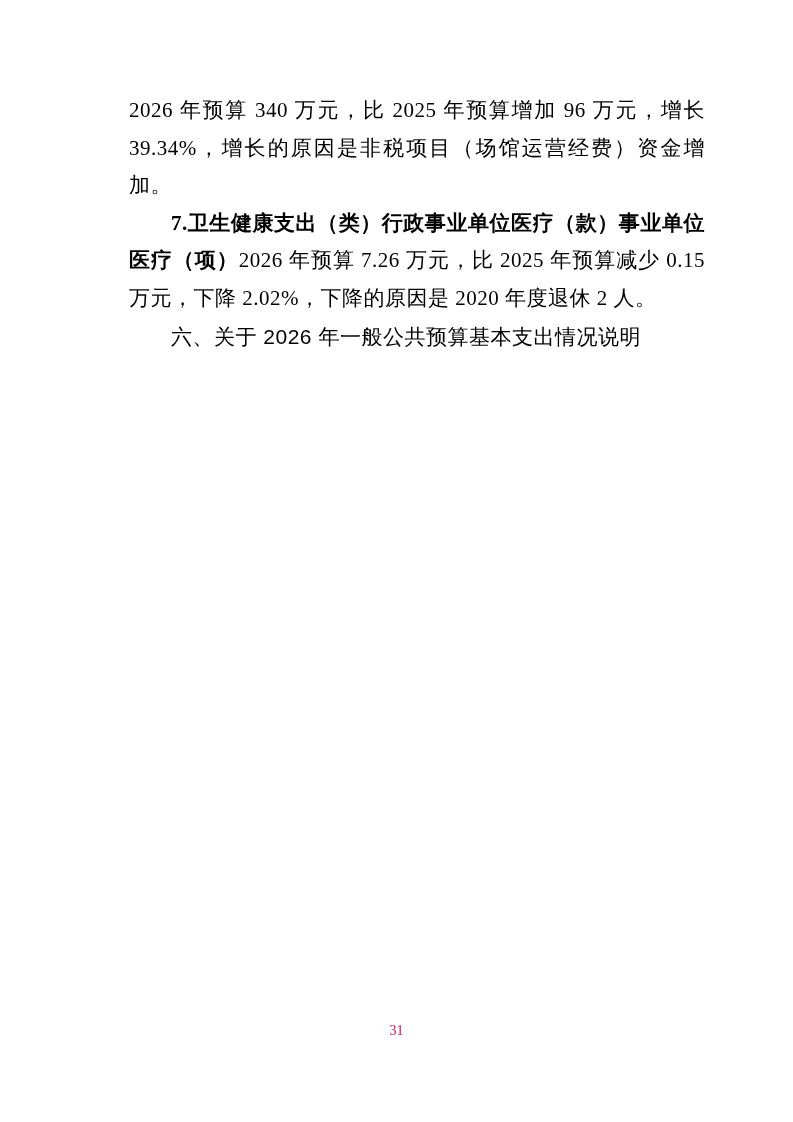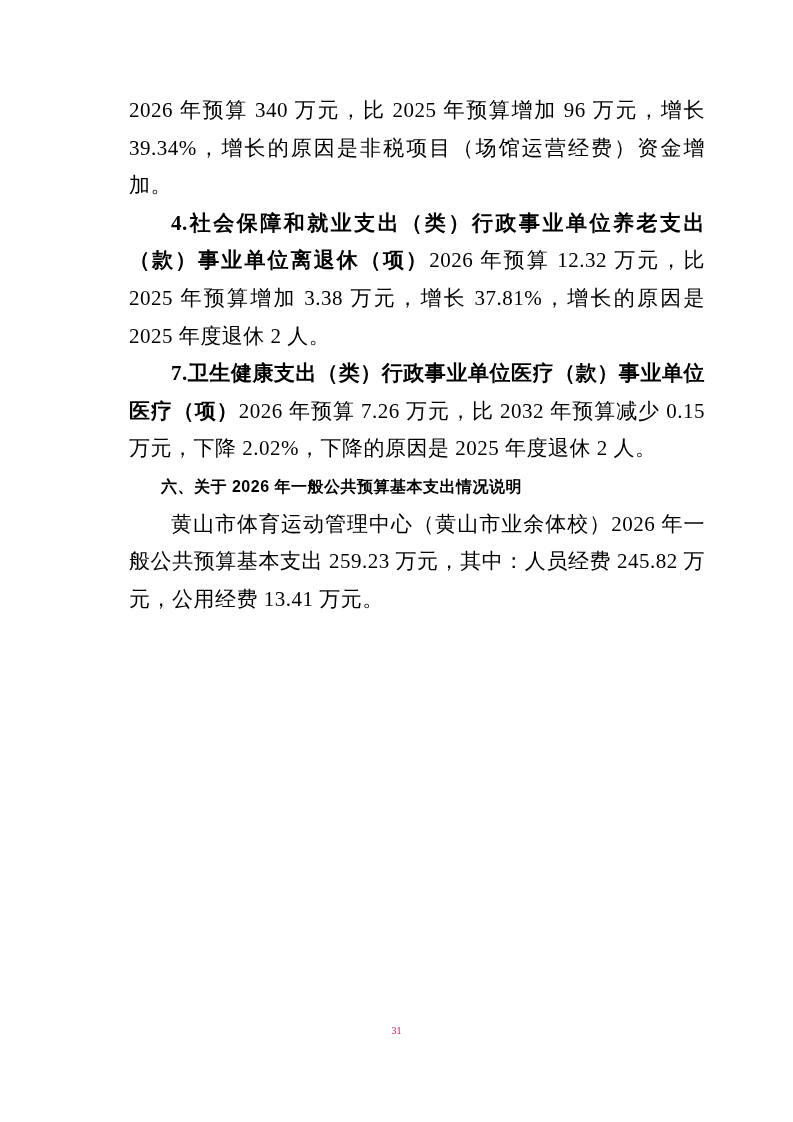--- a/index.html
+++ b/index.html
@@ -33,53 +33,51 @@
     text-indent: 2em;
   }
   .para.no-indent {
     text-indent: 0;
   }
   .item-title {
     font-weight: bold;
   }
   .section-heading {
     margin: 0;
-    font-size: 16px;
+    font-size: 21px;
     line-height: 37.6px;
-    font-weight: bold;
+    font-weight: normal;
     text-indent: 2em;
     font-family: "Liberation Sans", "DejaVu Sans", sans-serif;
     letter-spacing: 0.5px;
   }
   .footer {
     position: absolute;
     top: 1022px;
     left: 0;
     width: 100%;
     text-align: center;
-    font-size: 10px;
+    font-size: 14px;
     line-height: 18px;
     color: #be185d;
   }
 </style>
 </head>
 <body>
 
 <div class="page">
   <div class="content">
 
     <p class="para no-indent">2026 年预算 340 万元，比 2025 年预算增加 96 万元，增长 39.34%，增长的原因是非税项目（场馆运营经费）资金增加。</p>
 
-    <p class="para"><span class="item-title">4.社会保障和就业支出（类）行政事业单位养老支出（款）事业单位离退休（项）</span><span>2026 年预算 12.32 万元，比 2025 年预算增加 3.38 万元，增长 37.81%，增长的原因是 2025 年度退休 2 人。</span></p>
 
 
 
-    <p class="para"><span class="item-title">7.卫生健康支出（类）行政事业单位医疗（款）事业单位医疗（项）</span><span>2026 年预算 7.26 万元，比 2032 年预算减少 0.15 万元，下降 2.02%，下降的原因是 2025 年度退休 2 人。</span></p>
+    <p class="para"><span class="item-title">7.卫生健康支出（类）行政事业单位医疗（款）事业单位医疗（项）</span><span>2026 年预算 7.26 万元，比 2025 年预算减少 0.15 万元，下降 2.02%，下降的原因是 2020 年度退休 2 人。</span></p>
 
 
     <h2 class="section-heading">六、关于 2026 年一般公共预算基本支出情况说明</h2>
 
-    <p class="para">黄山市体育运动管理中心（黄山市业余体校）2026 年一般公共预算基本支出 259.23 万元，其中：人员经费 245.82 万元，公用经费 13.41 万元。</p>
 
   </div>
 
   <div class="footer">31</div>
 </div>
 
 </body></html>

